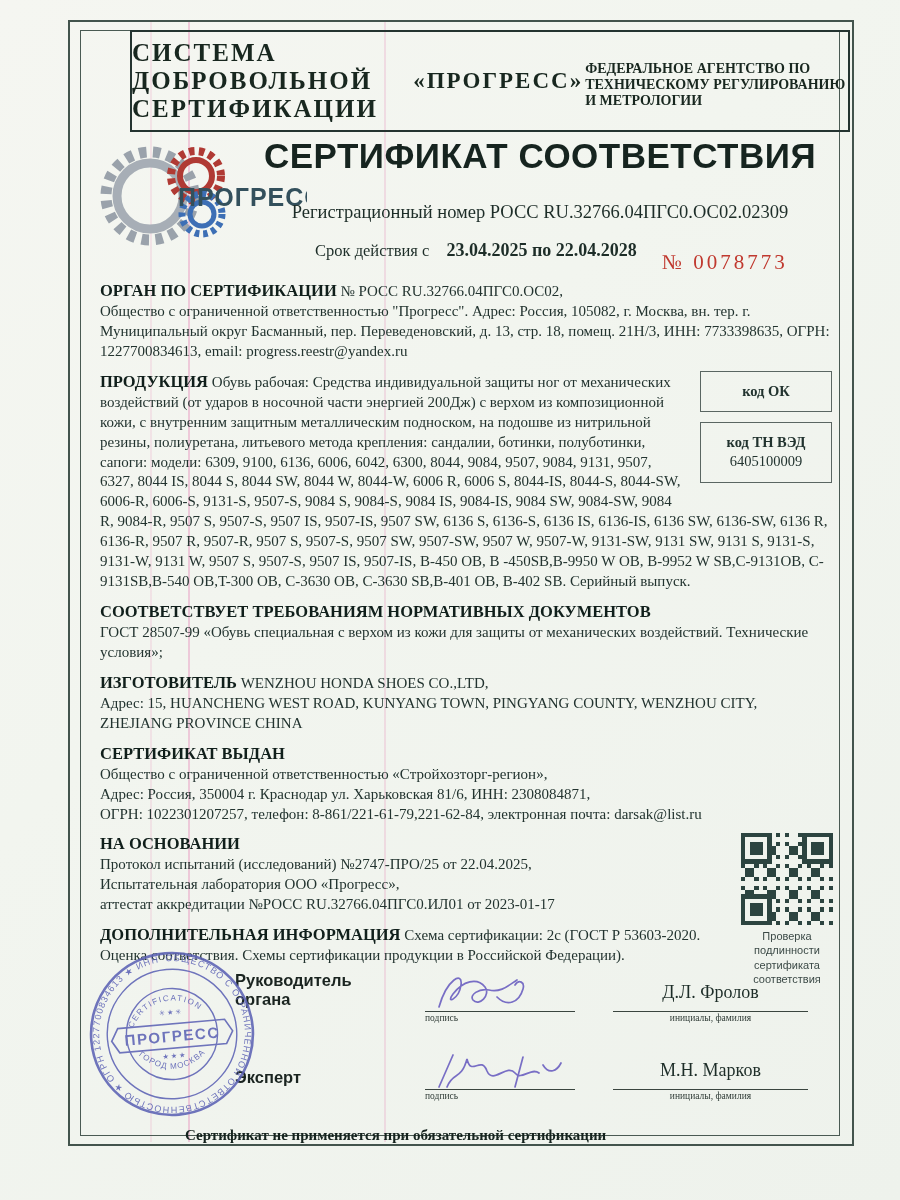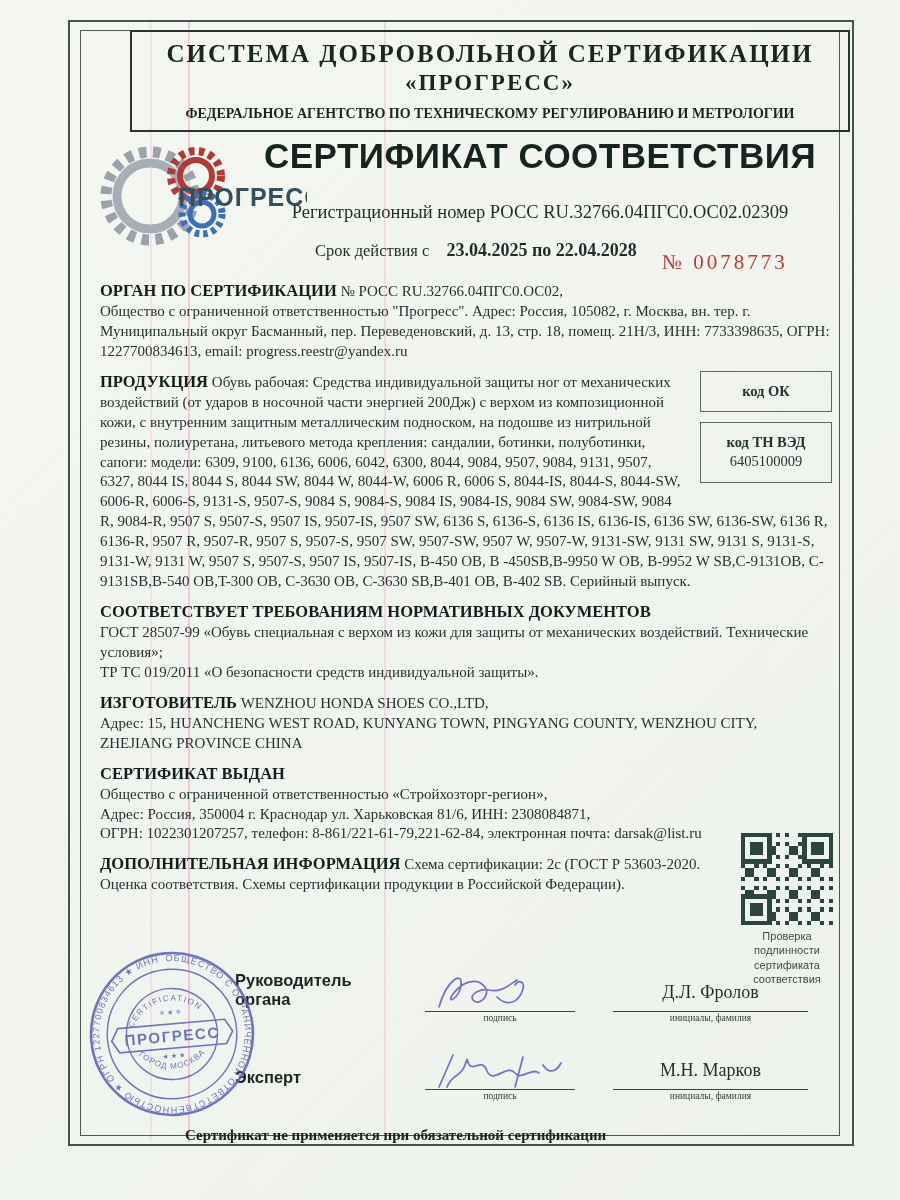--- a/index.html
+++ b/index.html
@@ -3,21 +3,21 @@
 <meta charset="utf-8">
 <style>
   html,body{margin:0;padding:0;}
   body{width:900px;height:1200px;background:#f1f3ee;position:relative;overflow:hidden;
        font-family:"Liberation Serif", serif;color:#22332f;}
   .page{position:absolute;inset:0;background:linear-gradient(135deg,#f5f6f1 0%,#f2f5ef 40%,#eef2ec 100%);}
   .secline{position:absolute;top:22px;bottom:58px;width:2px;pointer-events:none;}
   .frame-outer{position:absolute;left:68px;top:20px;width:782px;height:1122px;border:2px solid #43544d;}
   .frame-inner{position:absolute;left:80px;top:30px;width:758px;height:1104px;border:1px solid #4a5a53;}
   .header-box{position:absolute;left:130px;top:30px;width:716px;height:98px;border:2px solid #243430;
-              display:flex;flex-direction:column;align-items:center;justify-content:center;gap:2px;}
+              display:flex;flex-direction:row;align-items:center;justify-content:center;gap:2px;}
   .hdr1{font-size:25px;font-weight:700;letter-spacing:2px;color:#18271f;}
   .hdr2{font-size:23px;font-weight:700;letter-spacing:2px;color:#18271f;}
   .hdr3{font-size:14px;font-weight:700;color:#18271f;margin-top:8px;}
   .logo{position:absolute;left:92px;top:132px;}
   .title{position:absolute;left:250px;top:136px;width:580px;text-align:center;
          font-family:"Liberation Sans",sans-serif;font-weight:800;font-size:35px;color:#16241f;letter-spacing:0.5px;}
   .regline{position:absolute;left:250px;top:202px;width:580px;text-align:center;font-size:18.5px;color:#1d2d28;}
   .validity{position:absolute;left:315px;top:240px;font-size:16.5px;color:#1d2d28;}
   .validity b{margin-left:17px;font-size:18px;}
   .blank-no{position:absolute;left:662px;top:250px;font-size:21px;letter-spacing:3px;color:#c0392f;}
@@ -29,21 +29,21 @@
   .codebox{border:1px solid #5a6662;text-align:center;margin-bottom:10px;padding:10px 2px;}
   .codebox .cl{font-weight:700;font-size:14.5px;}
   .codebox .cv{font-size:14.5px;}
   .qrwrap{position:absolute;left:737px;top:833px;width:100px;text-align:center;}
   .qr{width:92px;height:92px;display:block;margin:0 auto;}
   .qrcap{font-family:"Liberation Sans",sans-serif;font-size:11px;line-height:1.3;color:#3c4a47;margin-top:4px;}
   .sigblock{position:absolute;left:100px;top:952px;width:732px;}
   .sigrow{display:flex;align-items:flex-end;margin-bottom:26px;}
   .role{width:230px;padding-left:135px;box-sizing:border-box;font-family:"Liberation Sans",sans-serif;
         font-weight:700;font-size:16.5px;color:#1a2420;padding-bottom:14px;margin-top:19px;}
-  .sigcol{width:150px;margin-left:95px;text-align:center;}
+  .sigcol{width:150px;margin-left:95px;}
   .sigline{border-bottom:1.5px solid #3a453f;height:40px;position:relative;}
   .sigline svg{position:absolute;left:0;bottom:-6px;}
   .undercap{font-size:9.5px;color:#2f3b36;margin-top:1px;}
   .namecol{width:195px;margin-left:38px;text-align:center;}
   .nameline{border-bottom:1.5px solid #3a453f;font-size:18px;color:#1d2d28;padding-bottom:8px;}
   .footnote{margin-left:85px;font-weight:700;font-size:15px;color:#15231e;margin-top:2px;}
   .stamp{position:absolute;left:86px;top:948px;width:172px;height:172px;opacity:.88;transform:rotate(-5deg);}
   .sp{stroke:#5d63b5;fill:none;}
   .st{fill:#5d63b5;font-family:"Liberation Sans",sans-serif;}
   .sig-stroke{stroke:#6a5fc0;stroke-width:1.7;fill:none;stroke-linecap:round;opacity:.9;}
@@ -103,36 +103,41 @@
           <div class="cv">6405100009</div>
         </div>
       </div>
       <b class="h">ПРОДУКЦИЯ</b>
       <span>Обувь рабочая: Средства индивидуальной защиты ног от механических воздействий (от ударов в носочной части энергией 200Дж) с верхом из композиционной кожи, с внутренним защитным металлическим подноском, на подошве из нитрильной резины, полиуретана, литьевого метода крепления: сандалии, ботинки, полуботинки, сапоги: модели: 6309, 9100, 6136, 6006, 6042, 6300, 8044, 9084, 9507, 9084, 9131, 9507, 6327, 8044 IS, 8044 S, 8044 SW, 8044 W, 8044-W, 6006 R, 6006 S, 8044-IS, 8044-S, 8044-SW, 6006-R, 6006-S, 9131-S, 9507-S, 9084 S, 9084-S, 9084 IS, 9084-IS, 9084 SW, 9084-SW, 9084 R, 9084-R, 9507 S, 9507-S, 9507 IS, 9507-IS, 9507 SW, 6136 S, 6136-S, 6136 IS, 6136-IS, 6136 SW, 6136-SW, 6136 R, 6136-R, 9507 R, 9507-R, 9507 S, 9507-S, 9507 SW, 9507-SW, 9507 W, 9507-W, 9131-SW, 9131 SW, 9131 S, 9131-S, 9131-W, 9131 W, 9507 S, 9507-S, 9507 IS, 9507-IS, B-450 OB, B -450SB,B-9950 W OB, B-9952 W SB,C-9131OB, C-9131SB,B-540 OB,T-300 OB, C-3630 OB, C-3630 SB,B-401 OB, B-402 SB.  Серийный выпуск.</span>
     </div>
 
     <div class="sec">
       <b class="h">СООТВЕТСТВУЕТ ТРЕБОВАНИЯМ НОРМАТИВНЫХ ДОКУМЕНТОВ</b><br>
       <span>ГОСТ 28507-99 «Обувь специальная с верхом из кожи для защиты от механических воздействий. Технические условия»;</span><br>
-      <span>ТР ТС 019/2011 «О безопасности средств индивидуальной защиты».</span>
     </div>
 
     <div class="sec">
       <b class="h">ИЗГОТОВИТЕЛЬ</b>
       <span>WENZHOU HONDA SHOES CO.,LTD,</span><br>
       <span>Адрес: 15, HUANCHENG WEST ROAD, KUNYANG TOWN, PINGYANG COUNTY, WENZHOU CITY, ZHEJIANG PROVINCE CHINA</span>
     </div>
 
     <div class="sec">
       <b class="h">СЕРТИФИКАТ ВЫДАН</b><br>
       <span>Общество с ограниченной ответственностью «Стройхозторг-регион»,</span><br>
       <span>Адрес: Россия, 350004 г. Краснодар ул. Харьковская 81/6, ИНН: 2308084871,</span><br>
       <span>ОГРН: 1022301207257, телефон: 8-861/221-61-79,221-62-84, электронная почта: darsak@list.ru</span>
     </div>
 
+    <div class="sec narrow">
+      <b class="h">НА ОСНОВАНИИ</b><br>
+      <span>Протокол испытаний (исследований) №2747-ПРО/25 от 22.04.2025,</span><br>
+      <span>Испытательная лаборатория ООО «Прогресс»,</span><br>
+      <span>аттестат аккредитации №РОСС RU.32766.04ПГС0.ИЛ01 от 2023-01-17</span>
+    </div>
 
     <div class="sec narrow">
       <b class="h">ДОПОЛНИТЕЛЬНАЯ ИНФОРМАЦИЯ</b>
       <span>Схема сертификации: 2с (ГОСТ Р 53603-2020. Оценка соответствия. Схемы сертификации продукции в Российской Федерации).</span>
     </div>
   </div>
 
   <div class="qrwrap">
     <svg class="qr" id="qr-svg" viewBox="0 0 21 21" shape-rendering="crispEdges">
         <rect x="0" y="0" width="1" height="1" fill="#2c4440"></rect>

